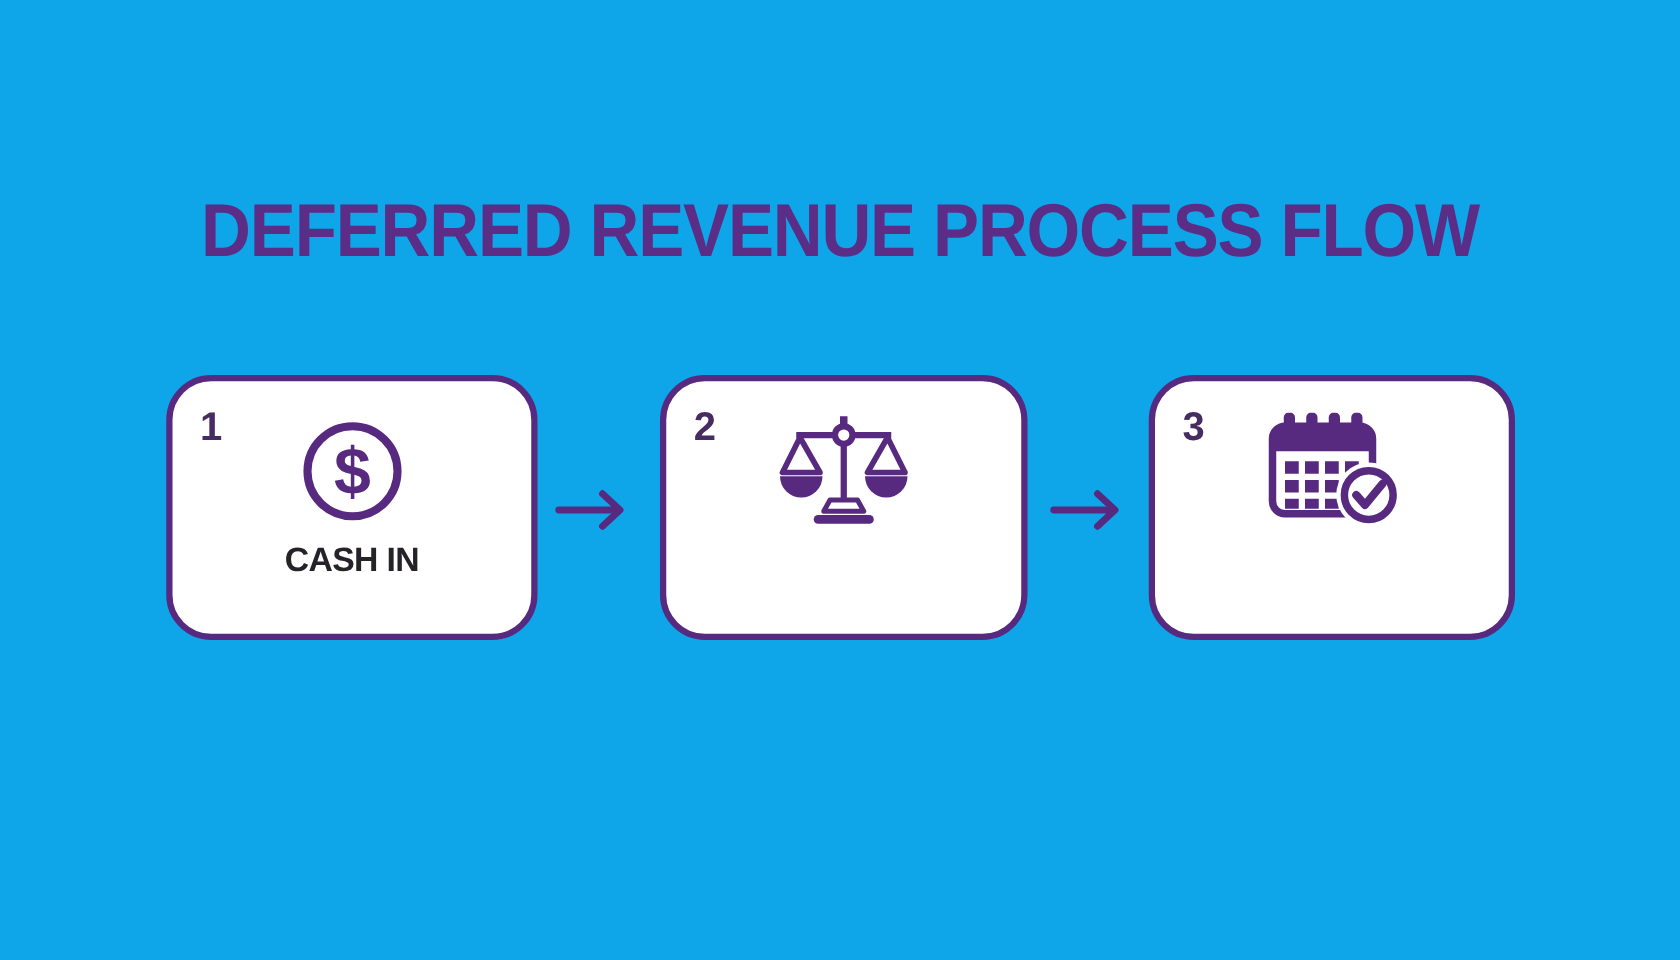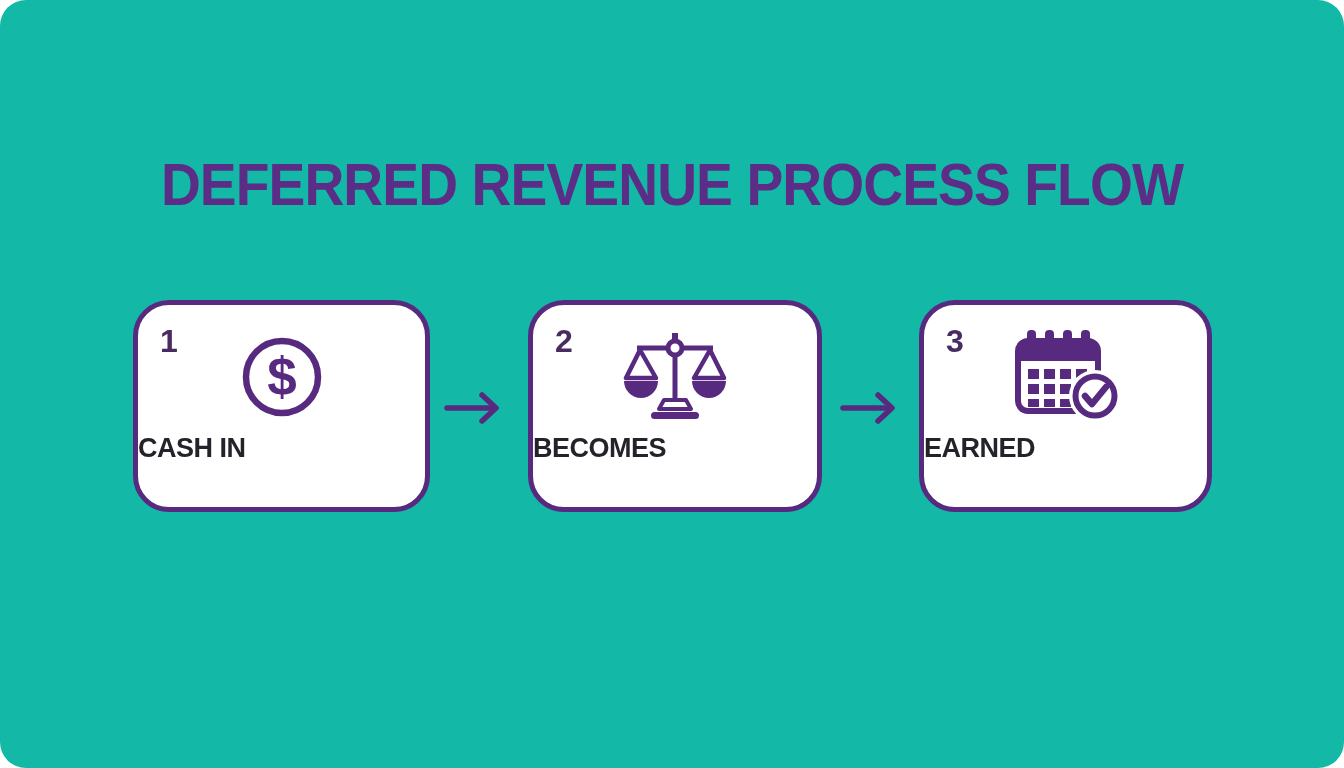--- a/index.html
+++ b/index.html
@@ -1,20 +1,19 @@
 <!DOCTYPE html>
 <html><head>
 <meta charset="utf-8">
 <style>
   html,body{margin:0;padding:0;background:#ffffff;}
   .canvas{
     position:relative;width:1344px;height:768px;overflow:hidden;
-    background:#14b8a6;
+    background:#0ea5e9;
     font-family:"Liberation Sans","DejaVu Sans",sans-serif;
-    border-radius:26px;
   }
   .title{
     position:absolute;left:0;top:150px;width:1344px;
     text-align:center;
     font-size:60px;font-weight:bold;letter-spacing:-1px;
     color:#5b2d86;
     transform:scaleX(0.92);transform-origin:50% 50%;
     white-space:nowrap;
   }
   .step-box{
@@ -28,20 +27,21 @@
   .step-number{
     position:absolute;left:22px;top:20px;
     font-size:32px;font-weight:bold;color:#472c62;line-height:1;
   }
   .icon-wrap{
     position:absolute;left:0;right:0;top:24px;height:96px;
     display:flex;align-items:center;justify-content:center;
   }
   .step-label{
     position:absolute;left:0;right:0;top:126px;
+    text-align:center;
     font-size:27px;font-weight:bold;letter-spacing:-0.5px;
     color:#26222a;line-height:35px;
   }
   .arrow{
     position:absolute;top:386px;width:64px;height:44px;
   }
   .arrow.a1{left:444px;}
   .arrow.a2{left:840px;}
   svg{display:block;}
 </style>
@@ -85,21 +85,20 @@
           <path d="M17,18 L3,46 L33,46 Z" stroke-width="4.5" stroke-linejoin="round"></path>
           <path d="M87,18 L71,46 L101,46 Z" stroke-width="4.5" stroke-linejoin="round"></path>
           <path d="M1,49 A17,17 0 0 0 35,49 Z" fill="#572a80" stroke="none"></path>
           <path d="M69,49 A17,17 0 0 0 103,49 Z" fill="#572a80" stroke="none"></path>
           <path d="M41,68 L63,68 L68,77 L36,77 Z" stroke-width="4" stroke-linejoin="round"></path>
           <rect x="28" y="80" width="48" height="7" rx="3.5" fill="#572a80" stroke="none"></rect>
         </g>
       </svg>
     </div>
     <div class="step-label">
-      <div>BECOMES</div>
     </div>
   </div>
 
   <div class="arrow a2">
     <svg width="64" height="44" viewBox="0 0 64 44">
       <line x1="3" y1="22" x2="46" y2="22" stroke="#572a80" stroke-width="5.5" stroke-linecap="round"></line>
       <path d="M38,9 L52,22 L38,35" fill="none" stroke="#572a80" stroke-width="5.5" stroke-linecap="round" stroke-linejoin="round"></path>
     </svg>
   </div>
 
@@ -125,17 +124,16 @@
           <rect x="17" y="69" width="11" height="8"></rect>
             <rect x="33" y="69" width="11" height="8"></rect>
           <rect x="49" y="69" width="11" height="8"></rect>
         </g>
         <circle cx="84" cy="66" r="26" fill="#ffffff"></circle>
         <circle cx="84" cy="66" r="19.5" fill="#ffffff" stroke="#572a80" stroke-width="6"></circle>
         <path d="M74,66 L81,74 L95,57" fill="none" stroke="#572a80" stroke-width="6.5" stroke-linecap="round" stroke-linejoin="round"></path>
       </svg>
     </div>
     <div class="step-label">
-      <div>EARNED</div>
     </div>
   </div>
 
 </div>
 
 </body></html>

